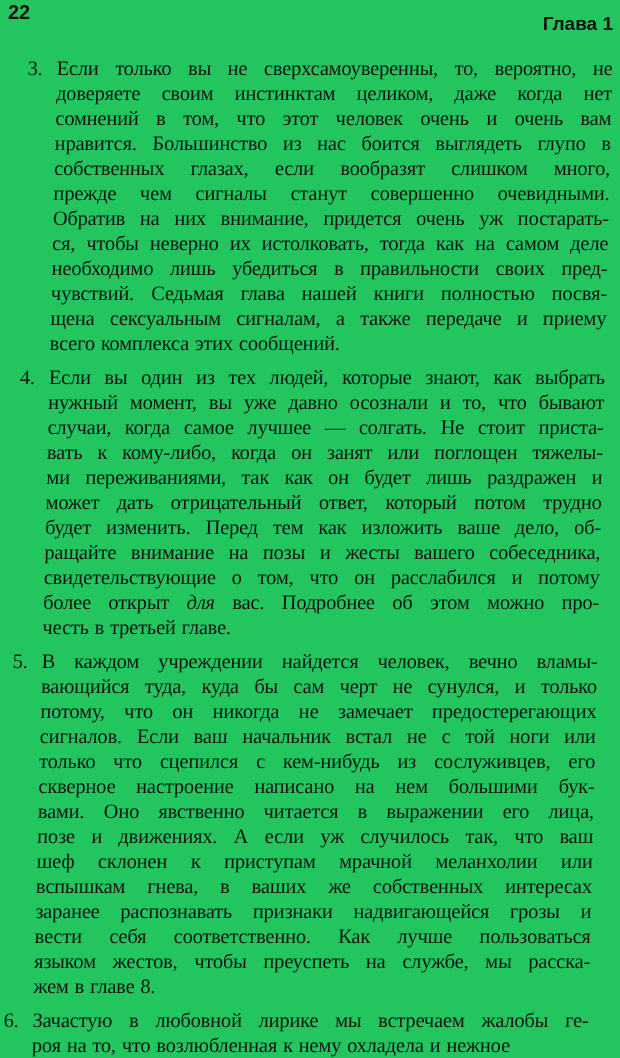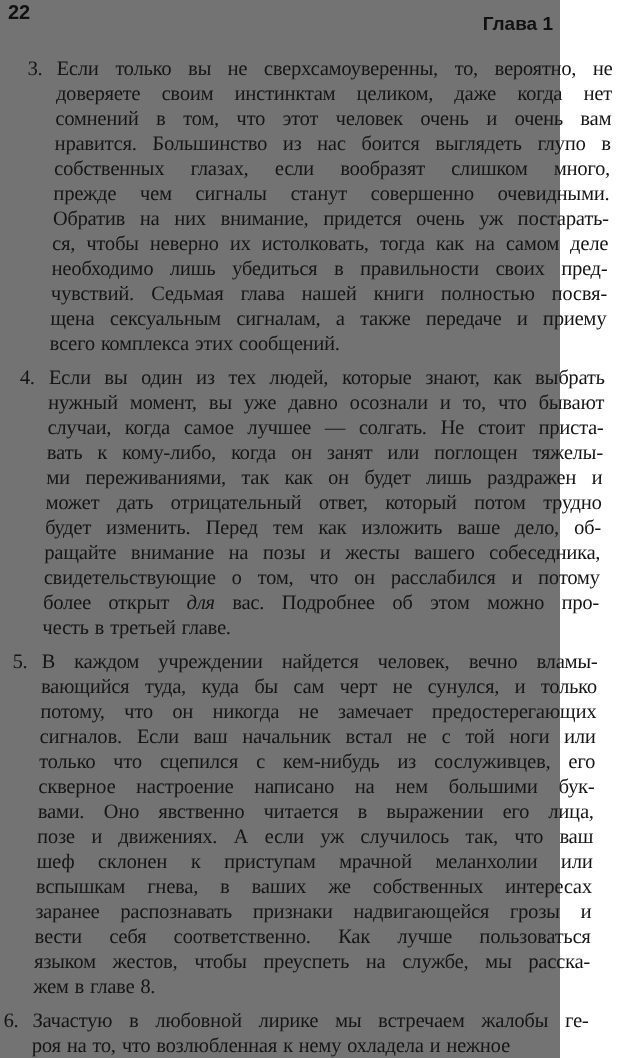--- a/index.html
+++ b/index.html
@@ -8,23 +8,23 @@
   }
   body {
     width: 620px;
     height: 1058px;
     background: #ffffff;
     overflow: hidden;
     font-family: "Liberation Serif", serif;
   }
   .page {
     position: relative;
-    width: 560px;
+    width: 620px;
     height: 1058px;
-    background: #737373;
+    background: #22c55e;
     color: #151515;
   }
   .page-number {
     position: absolute;
     left: 8px;
     top: 0px;
     font-family: "Liberation Sans", sans-serif;
     font-weight: 700;
     font-size: 20px;
     line-height: 24px;

